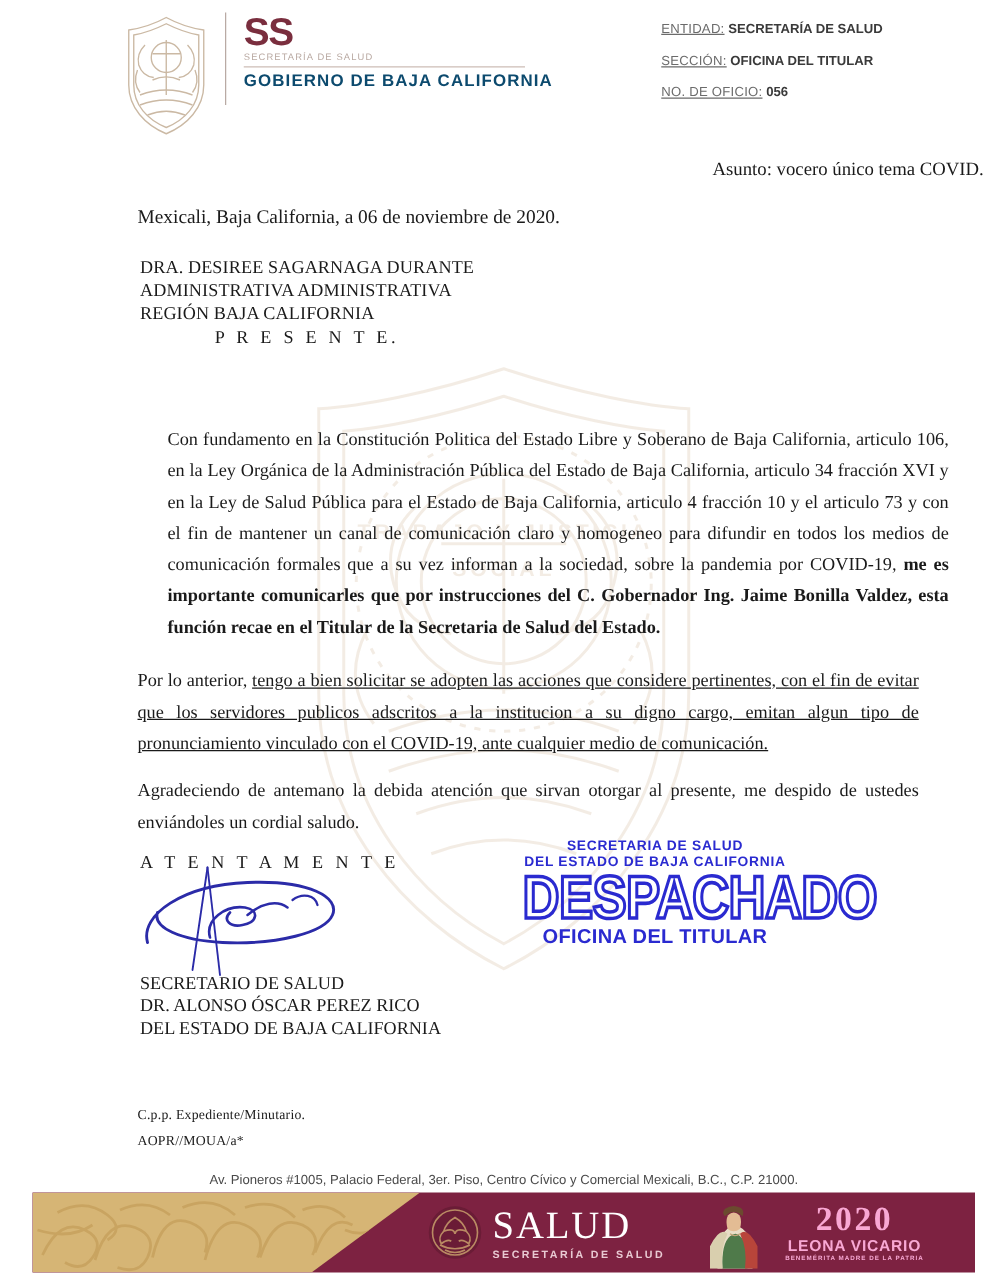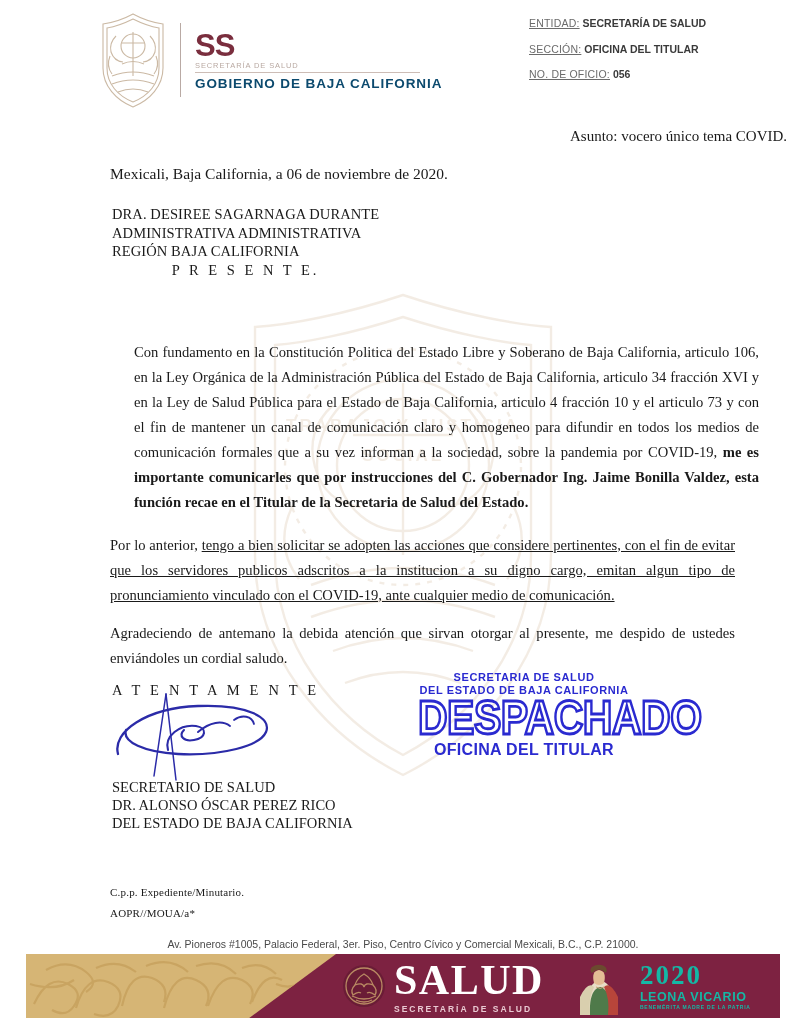--- a/index.html
+++ b/index.html
@@ -42,21 +42,20 @@
     position: absolute;
     left: 0; right: 0; top: 0;
     height: 118px;
     z-index: 2;
   }
   #logo-block {
     position: absolute;
     left: 96px;
     top: 10px;
     display: flex;
-    align-items: center;
   }
   #crest-logo { width: 74px; height: 100px; display:block; }
   #logo-divider {
     width: 1px;
     height: 74px;
     background: #b9aaa4;
     margin: 0 14px 0 10px;
   }
   #logo-text { line-height: 1; }
   .ss-mark {
@@ -265,39 +264,40 @@
     align-items: center;
   }
   #eagle-emblem { width: 44px; height: 44px; margin-right: 8px; }
   #salud-text {
     color: #ffffff;
     font-family: "Liberation Serif", serif;
     line-height: 1;
     margin-right: 26px;
   }
   #salud-text .salud-main {
-    font-size: 42px;
-    font-weight: bold;
+    font-size: 31px;
+    font-weight: normal;
     letter-spacing: 1.5px;
     display: block;
   }
   #salud-text .salud-sub {
     font-family: "Liberation Sans", sans-serif;
     font-size: 8.5px;
     font-weight: bold;
     letter-spacing: 2px;
     display: block;
     margin-top: 4px;
     color: #e9c9d2;
   }
   #vicario-figure { width: 58px; height: 58px; margin-right: 12px; }
   #vicario-text {
     font-family: "Liberation Serif", serif;
-    color: #14b8a6;
+    color: #f9a8d4;
     line-height: 1;
+    text-align: center;
   }
   #vicario-text .yr {
     font-size: 27px;
     font-weight: bold;
     letter-spacing: 2px;
     display: block;
   }
   #vicario-text .nm {
     font-family: "Liberation Sans", sans-serif;
     font-size: 12.5px;

